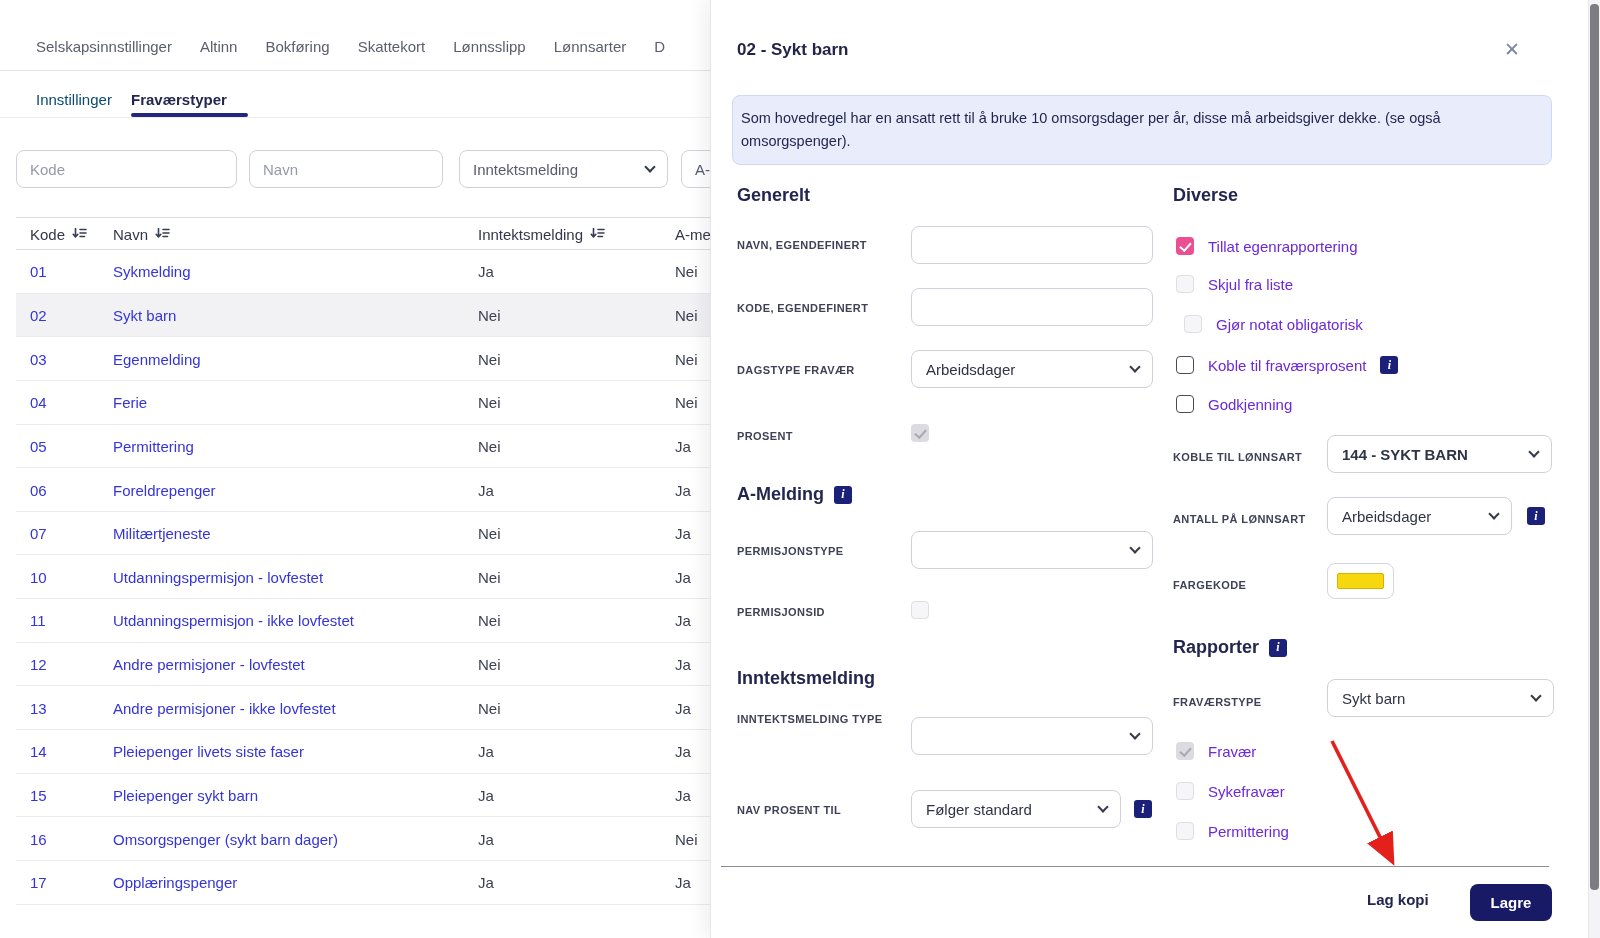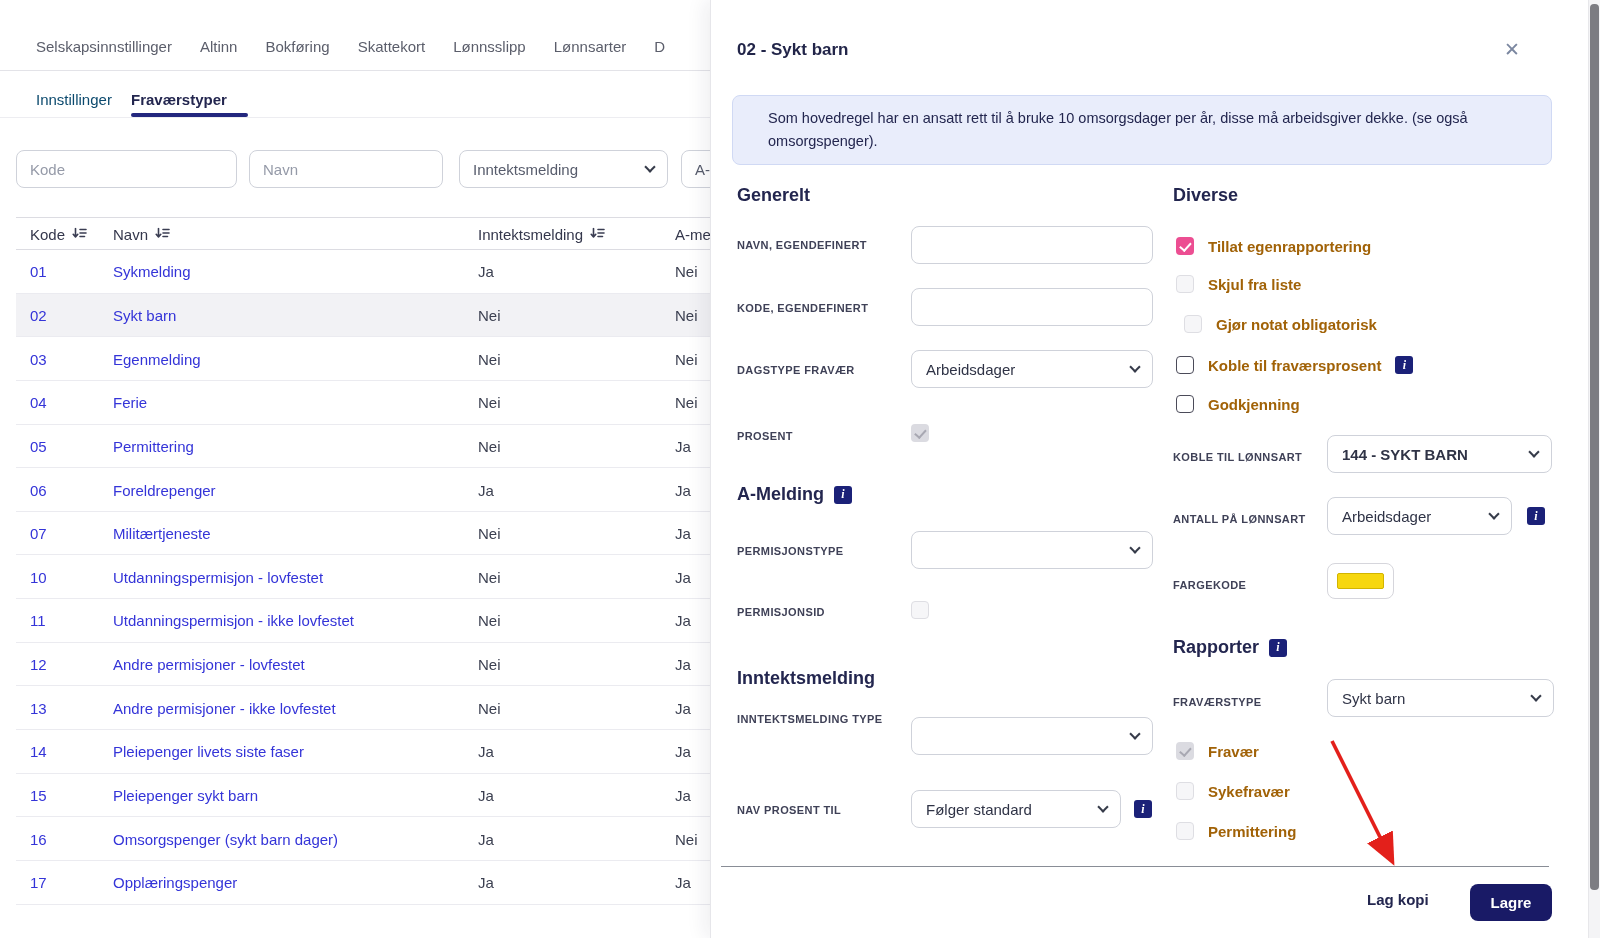--- a/index.html
+++ b/index.html
@@ -42,42 +42,42 @@
   .thcell.h-im { left:462px; } .thcell.h-am { left:659px; }
 
   
   .panel { position:absolute; left:710px; top:0; width:878px; height:938px; background:#fff; z-index:5;
            border-left:1px solid #e6e6ea; box-shadow:-6px 0 18px rgba(30,30,60,.07); }
   .panel-title { position:absolute; left:26px; top:40px; font-size:17px; font-weight:600; color:#222549; }
   .close-btn { position:absolute; left:786px; top:34px; width:30px; height:30px; display:flex;
                align-items:center; justify-content:center; }
   .close-x { font-size:19px; color:#7b87a0; }
   .info-banner { position:absolute; left:21px; top:95px; width:820px; min-height:62px; background:#e9edfb;
-                 border:1px solid #d0d9f4; border-radius:8px; padding:11px 35px; font-size:14.5px;
+                 border:1px solid #d0d9f4; border-radius:8px; padding:11px 8px; font-size:14.5px;
                  line-height:23px; color:#23264f; }
   .sect-h { position:absolute; font-size:18px; font-weight:600; color:#23264f;
             display:flex; align-items:center; gap:10px; }
   .badge { display:inline-flex; width:18px; height:18px; background:#1b2178; border-radius:3px; color:#fff;
            font-size:12px; font-weight:700; font-style:italic; font-family:"Liberation Serif",serif;
            align-items:center; justify-content:center; flex:0 0 18px; }
   .lbl { position:absolute; font-size:11px; font-weight:700; color:#3f4157; letter-spacing:.4px; line-height:18px; }
   .field { position:absolute; height:38px; background:#fff; border:1px solid #cfd2da; border-radius:8px; }
   .sel { display:flex; align-items:center; padding:0 32px 0 14px; font-size:15px; font-weight:500; color:#2f3346;
          white-space:nowrap; overflow:hidden; }
   .sel.bold { font-weight:700; }
   .cbrow { position:absolute; display:flex; align-items:center; gap:14px; height:22px; }
   .cb { width:18px; height:18px; border-radius:4px; position:relative; flex:0 0 18px; }
   .cb-checked { background:#ec4e92; }
   .cb-checked::after, .cb-checked-disabled::after { content:""; position:absolute; left:6px; top:2.5px;
     width:4.5px; height:9px; border:solid #fff; border-width:0 2.2px 2.2px 0; transform:rotate(42deg); }
   .cb-checked-disabled { background:#dbdbe1; }
   .cb-checked-disabled::after { border-color:#a8a8b2; }
   .cb-unchecked { background:#fff; border:1.6px solid #4b4b59; }
   .cb-unchecked-disabled { background:#f6f6f8; border:1px solid #dedee3; }
-  .cb-label { font-size:15px; font-weight:700; color:#a16207; white-space:nowrap; }
+  .cb-label { font-size:15px; font-weight:400; color:#6d28d9; white-space:nowrap; }
   .swatch { position:absolute; left:616px; top:563px; width:67px; height:36px; background:#fff;
             border:1px solid #d6d6dc; border-radius:8px; display:flex; align-items:center; justify-content:center; }
   .swatch-color { width:47px; height:16px; border:1px solid #d2b400; border-radius:2px; }
   .footer-div { position:absolute; left:10px; top:866px; width:828px; height:1px; background:#898d96; }
   .lagkopi-btn { position:absolute; left:656px; top:891px; background:transparent; border:none; font-size:15px;
                  font-weight:600; color:#23264f; font-family:inherit; }
   .lagre-btn { position:absolute; left:759px; top:884px; width:82px; height:37px; background:#191a66; color:#fff;
                border:none; border-radius:8px; font-size:15px; font-weight:600; font-family:inherit; }
 
   

